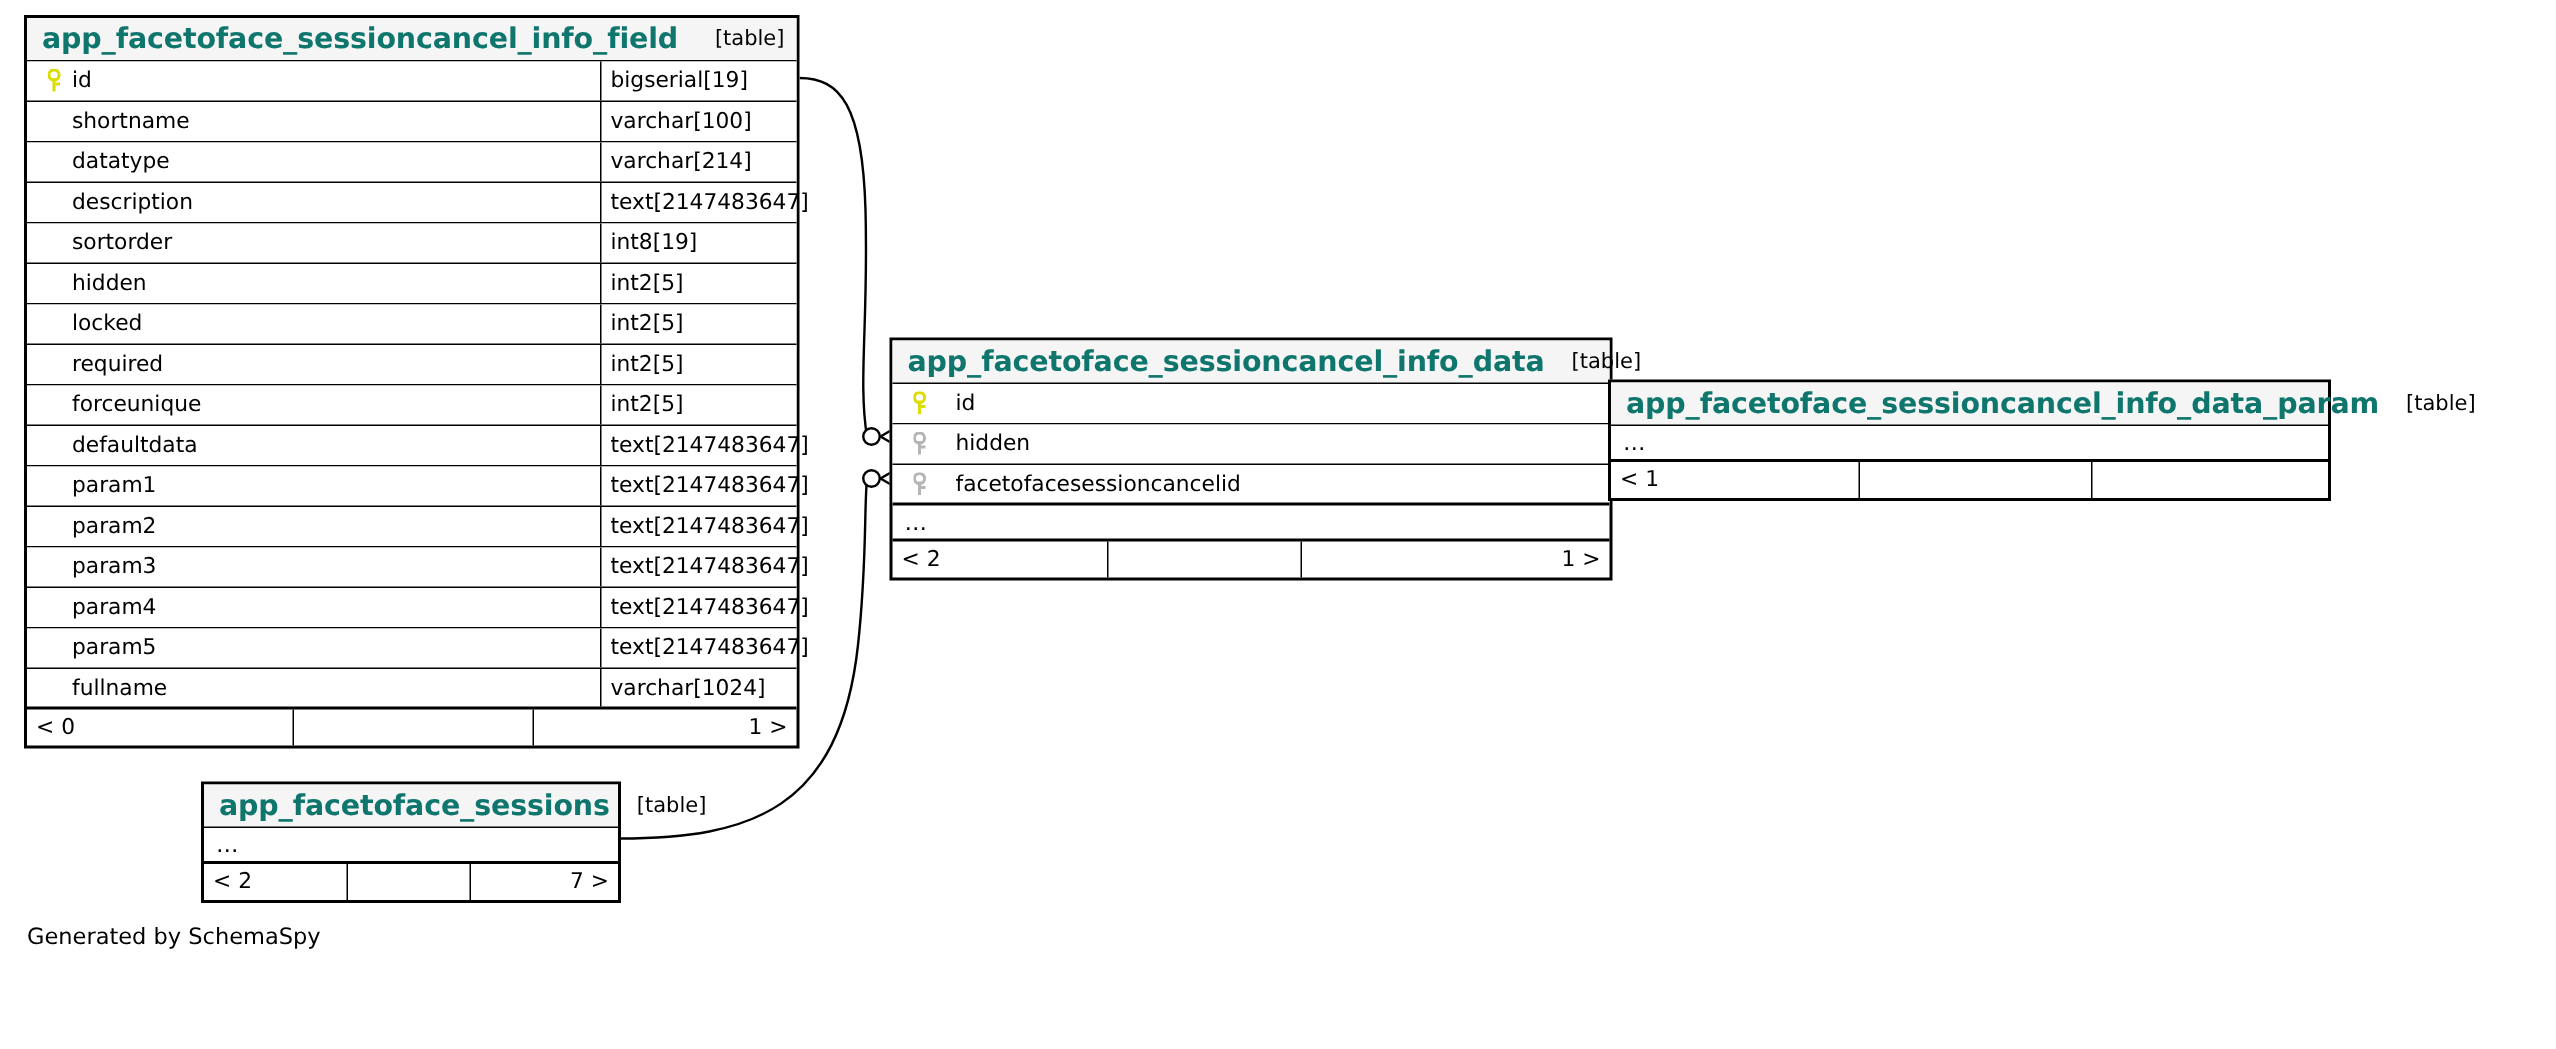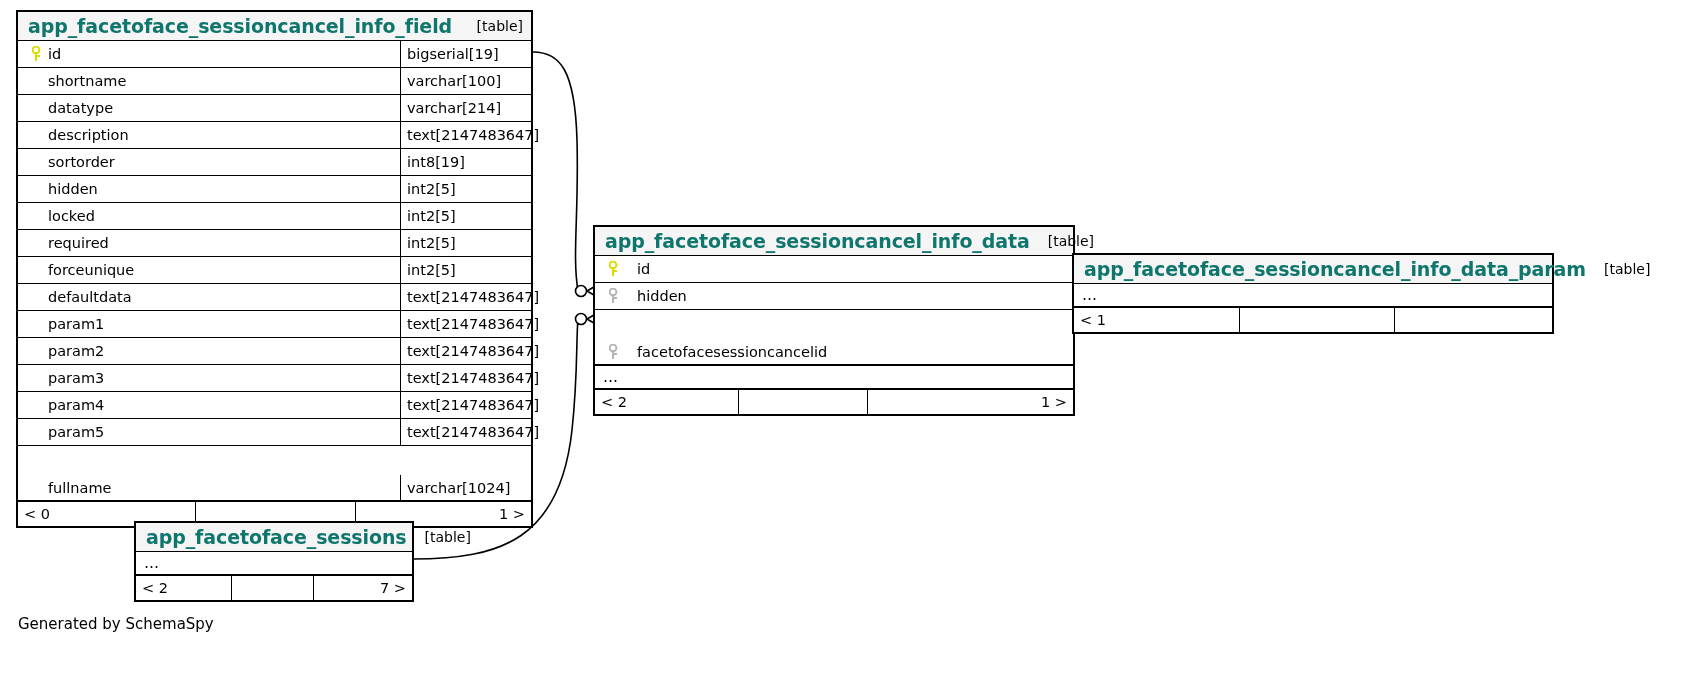--- a/index.html
+++ b/index.html
@@ -64,21 +64,21 @@
   }
 
   .tbl-row {
     display: flex;
     align-items: stretch;
     border-bottom: 1px solid #000000;
     box-sizing: border-box;
     height: 27px;
     background: #ffffff;
   }
-  .tbl-row.last-detail { border-bottom: 2px solid #000000; margin-top: 29px; }
+  .tbl-row.last-detail { border-bottom: 2px solid #000000; }
 
   .cell-name {
     flex: 1 1 auto;
     display: flex;
     align-items: center;
     font-size: 14.5px;
     color: #000000;
     padding-left: 8px;
     box-sizing: border-box;
     border-right: 1px solid #000000;

